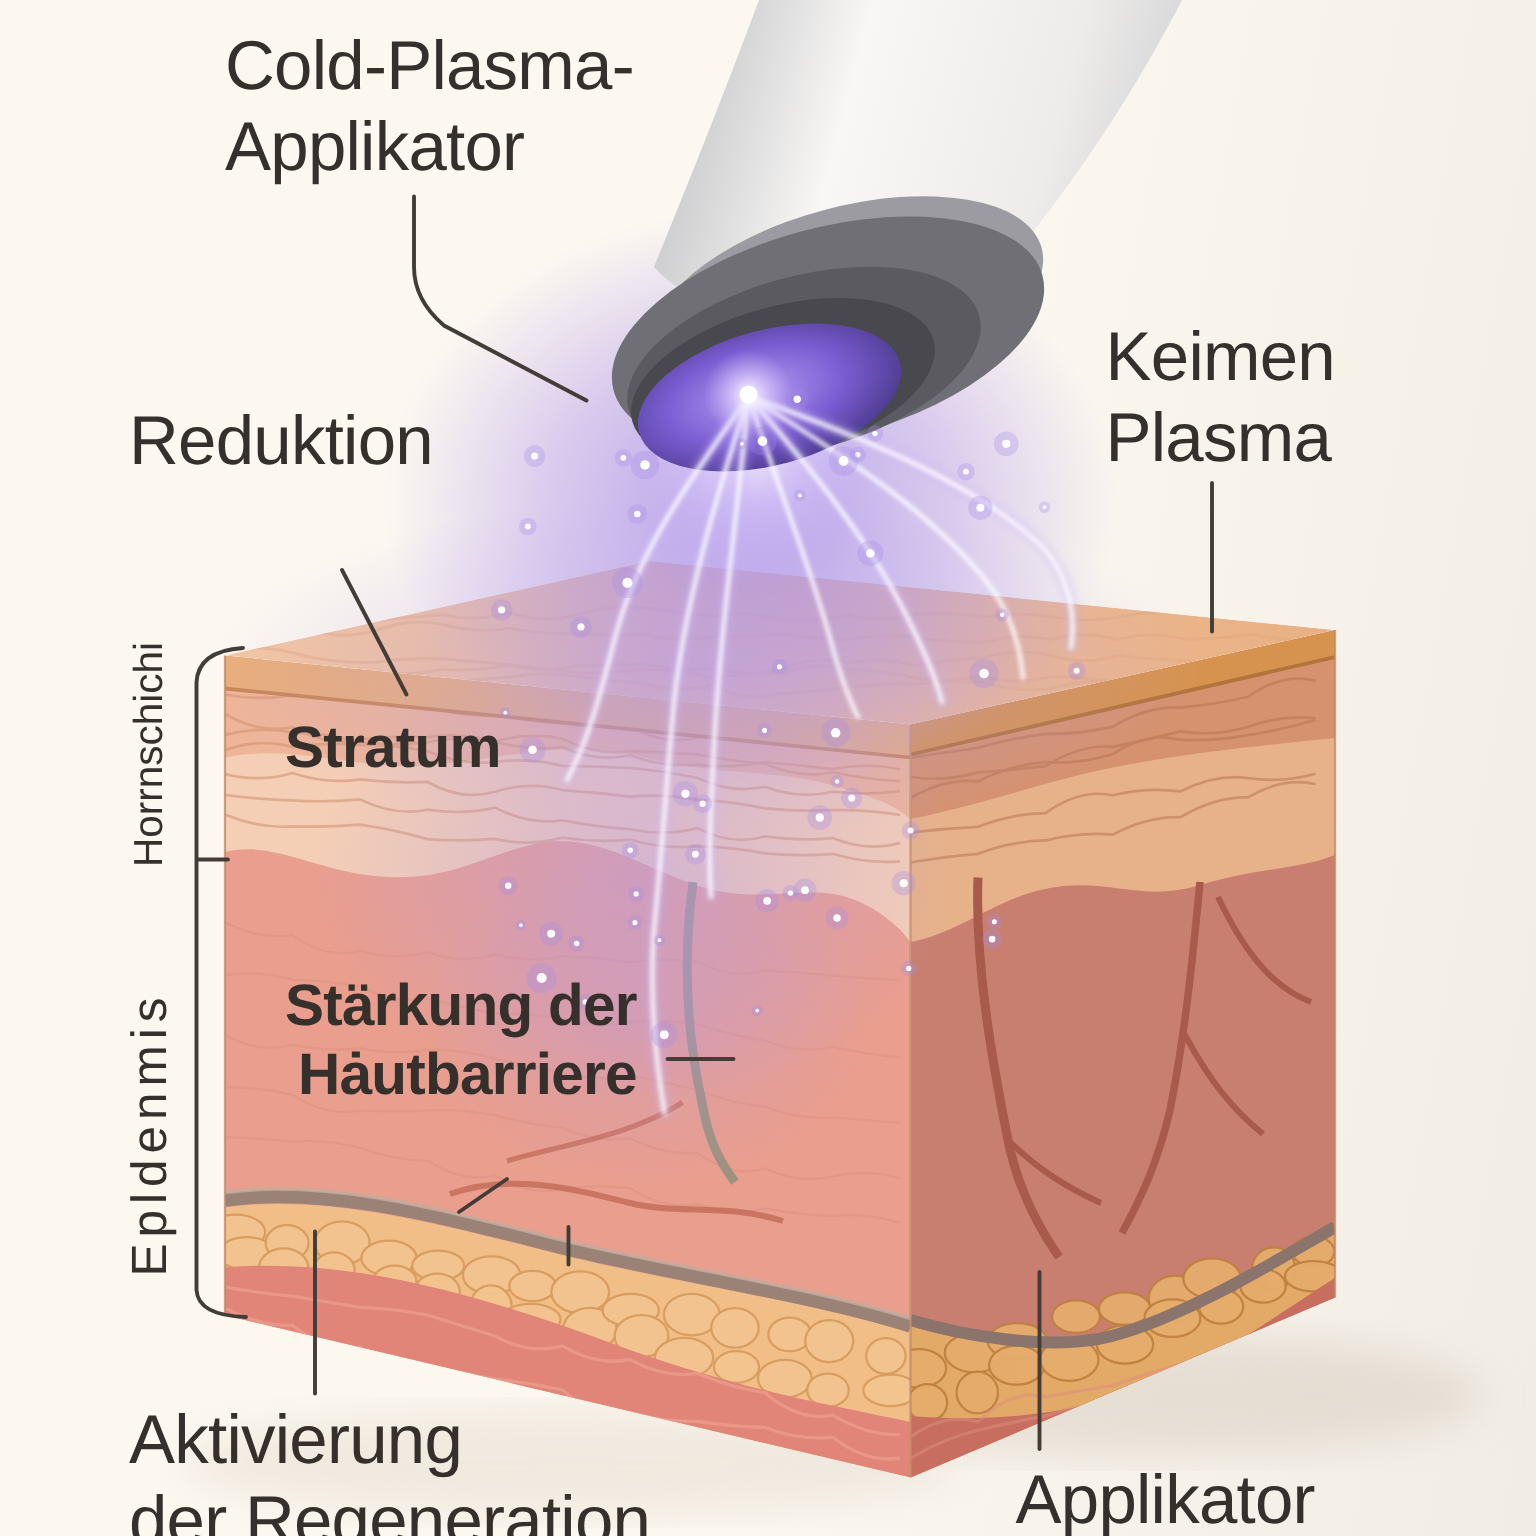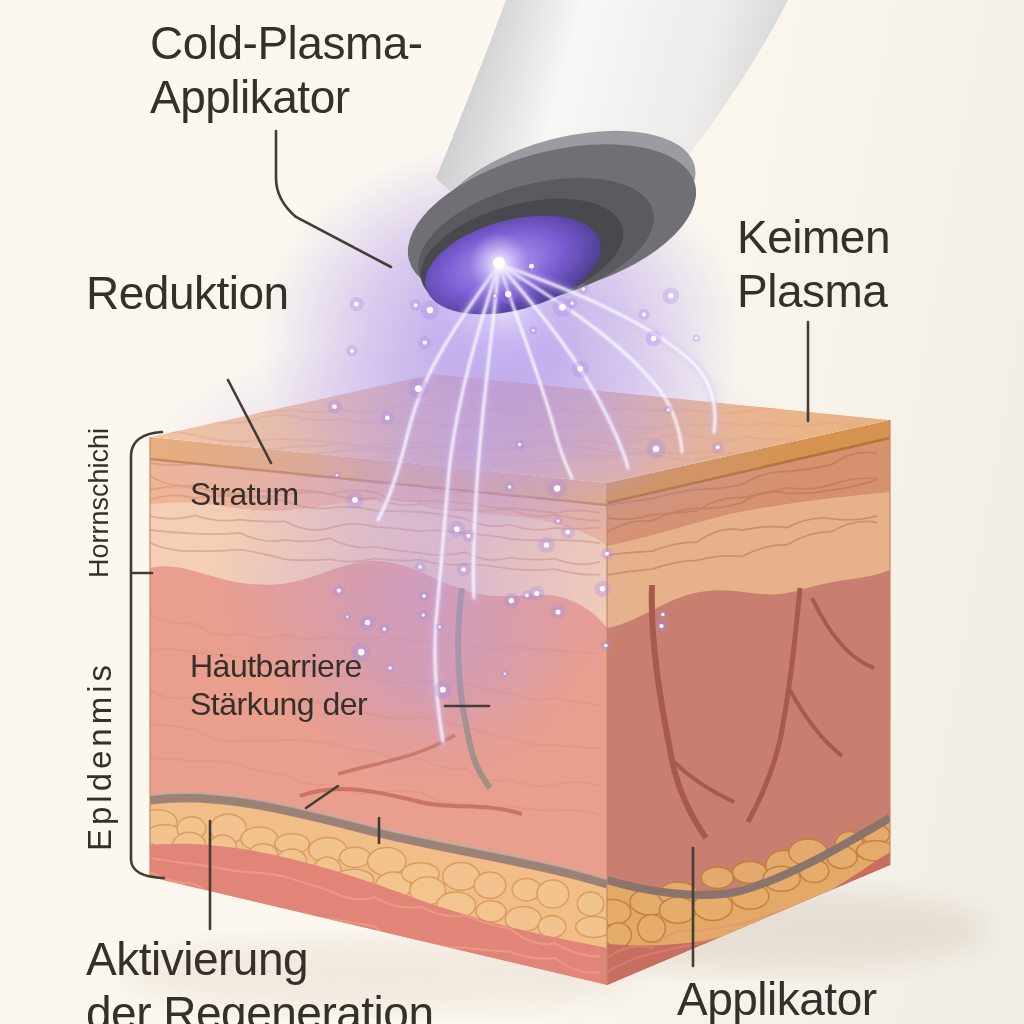--- a/index.html
+++ b/index.html
@@ -5,21 +5,21 @@
   html,body{margin:0;padding:0;}
   body{width:1024px;height:1024px;overflow:hidden;
        font-family:"Liberation Sans", sans-serif;}
   .stage{position:relative;width:1024px;height:1024px;
          background:linear-gradient(100deg,#FCF8F0 55%,#F1EDE5 100%);}
   svg{position:absolute;left:0;top:0;}
   .lbl{position:absolute;color:#35302B;line-height:1.18;
        letter-spacing:-0.5px;white-space:nowrap;}
   .lbl div{white-space:nowrap;}
   .big{font-size:46px;font-weight:400;}
-  .mid{font-size:32px;font-weight:400;}
+  .mid{font-size:39px;font-weight:700;text-align:right;}
   .vert{transform:translate(-50%,-50%) rotate(-90deg);transform-origin:center;
         font-size:27px;font-weight:400;letter-spacing:0;}
   .vert2{font-size:33px;letter-spacing:4px;}
 </style>
 </head>
 <body>
 
 <div class="stage">
 
 <svg width="1024" height="1024" viewBox="0 0 1024 1024">
@@ -397,22 +397,22 @@
 
 <div class="lbl big" style="left:86px;top:266px;">
   <div>Reduktion</div>
 </div>
 
 <div class="lbl mid" style="left:190px;top:476px;">
   <div>Stratum</div>
 </div>
 
 <div class="lbl mid" style="left:190px;top:648px;">
+  <div>Stärkung der</div>
   <div>Hȧutbarriere</div>
-  <div>Stärkung der</div>
 </div>
 
 <div class="lbl big" style="left:86px;top:932px;">
   <div>Aktivierung</div>
   <div>der Regeneration</div>
 </div>
 
 <div class="lbl big" style="left:677px;top:972px;">
   <span>Applikator</span>
 </div>

